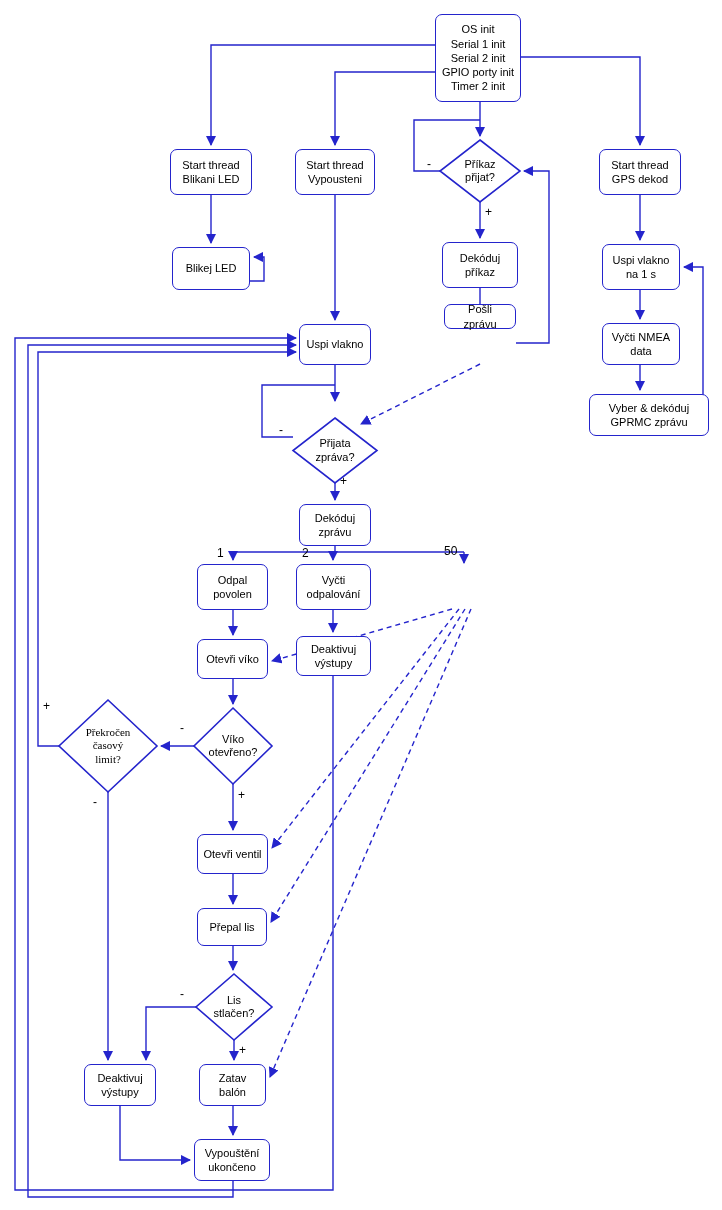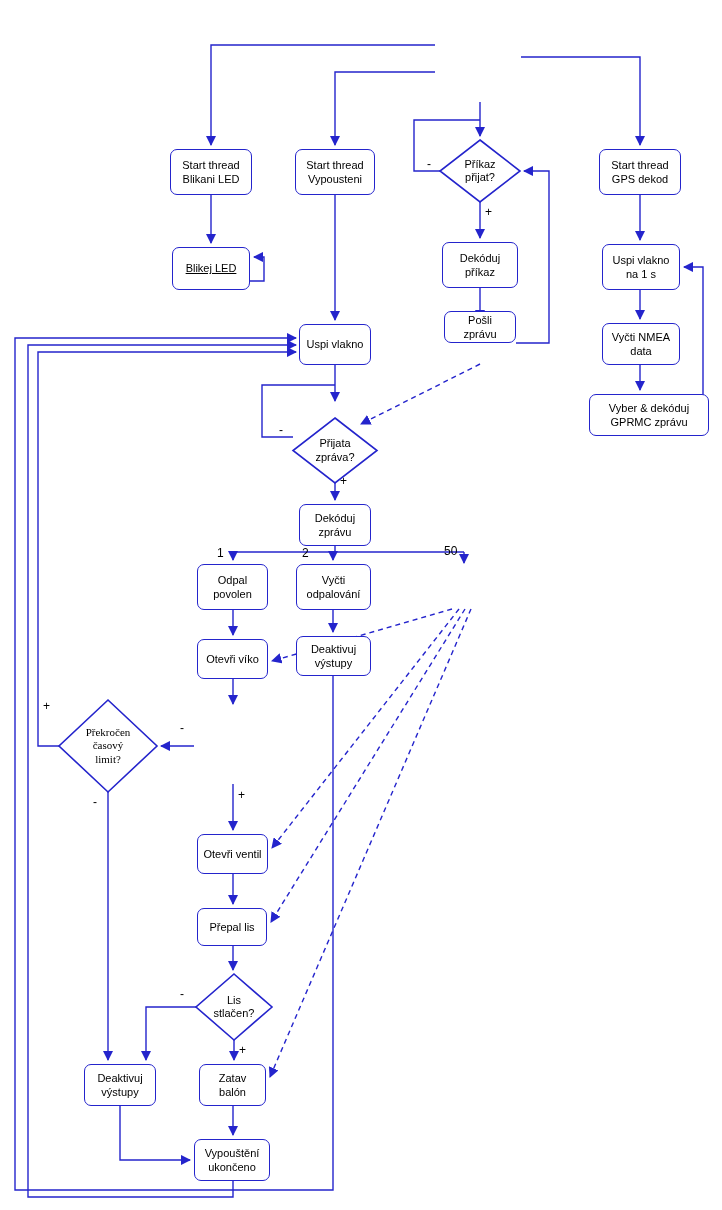--- a/index.html
+++ b/index.html
@@ -70,47 +70,54 @@
     <path class="edge" marker-end="url(#arr)" d="M233 1181 V1197 H28 V345 H296"></path>
     <path class="edge" marker-end="url(#arr)" d="M333 676 V1190 H15 V338 H296"></path>
 
     <path class="edge dashed" marker-end="url(#arr)" d="M480 364 L361 424"></path>
     <path class="edge dashed" marker-end="url(#arr)" d="M452 609 L272 661"></path>
     <path class="edge dashed" marker-end="url(#arr)" d="M459 609 L272 848"></path>
     <path class="edge dashed" marker-end="url(#arr)" d="M465 609 L271 922"></path>
     <path class="edge dashed" marker-end="url(#arr)" d="M471 609 L270 1077"></path>
   </svg>
 
+  <div class="node" style="left:435px;top:14px;width:86px;height:88px;">
+      <span>OS init
+Serial 1 init
+Serial 2 init
+GPIO porty init
+Timer 2 init</span>
+    </div>
   <div class="node" style="left:170px;top:149px;width:82px;height:46px;">
       <span>Start thread
 Blikani LED</span>
     </div>
   <div class="node" style="left:295px;top:149px;width:80px;height:46px;">
       <span>Start thread
 Vypousteni</span>
     </div>
   <div class="node" style="left:599px;top:149px;width:82px;height:46px;">
       <span>Start thread
 GPS dekod</span>
     </div>
-  <div class="node" style="left:172px;top:247px;width:78px;height:43px;text-decoration:underline;">
+  <div class="node" style="left:172px;top:247px;width:78px;height:43px;">
       <span>Blikej LED</span>
     </div>
   <div class="node" style="left:442px;top:242px;width:76px;height:46px;">
       <span>Dekóduj
 příkaz</span>
     </div>
   <div class="node" style="left:602px;top:244px;width:78px;height:46px;">
       <span>Uspi vlakno
 na 1 s</span>
     </div>
   <div class="node" style="left:299px;top:324px;width:72px;height:41px;">
       <span>Uspi vlakno</span>
     </div>
-  <div class="node" style="left:444px;top:311px;width:72px;height:32px;">
+  <div class="node" style="left:444px;top:304px;width:72px;height:25px;">
       <span>Pošli
 zprávu</span>
     </div>
   <div class="node" style="left:602px;top:323px;width:78px;height:42px;">
       <span>Vyčti NMEA
 data</span>
     </div>
   <div class="node" style="left:589px;top:394px;width:120px;height:42px;">
       <span>Vyber &amp; dekóduj
 GPRMC zprávu</span>
@@ -159,20 +166,27 @@
       </svg>
     <div class="dtext">Příkaz
 přijat?</div>
   </div>
   <div class="diamond" style="left:293px;top:418px;width:84px;height:65px;">
     <svg viewBox="0 0 100 100" preserveAspectRatio="none">
         <polygon points="50,0 100,50 50,100 0,50"></polygon>
       </svg>
     <div class="dtext">Přijata
 zpráva?</div>
+  </div>
+  <div class="diamond" style="left:194px;top:708px;width:78px;height:76px;">
+    <svg viewBox="0 0 100 100" preserveAspectRatio="none">
+        <polygon points="50,0 100,50 50,100 0,50"></polygon>
+      </svg>
+    <div class="dtext">Víko
+otevřeno?</div>
   </div>
   <div class="diamond" style="left:59px;top:700px;width:98px;height:92px;font-family:Liberation Serif, serif;">
     <svg viewBox="0 0 100 100" preserveAspectRatio="none">
         <polygon points="50,0 100,50 50,100 0,50"></polygon>
       </svg>
     <div class="dtext">Překročen
 časový
 limit?</div>
   </div>
   <div class="diamond" style="left:196px;top:974px;width:76px;height:66px;">

